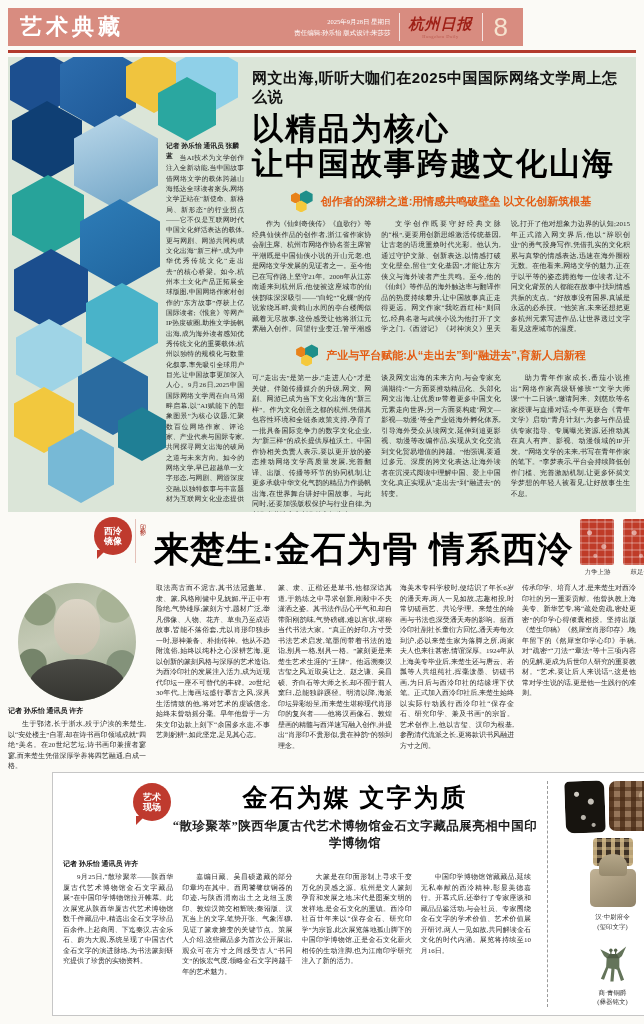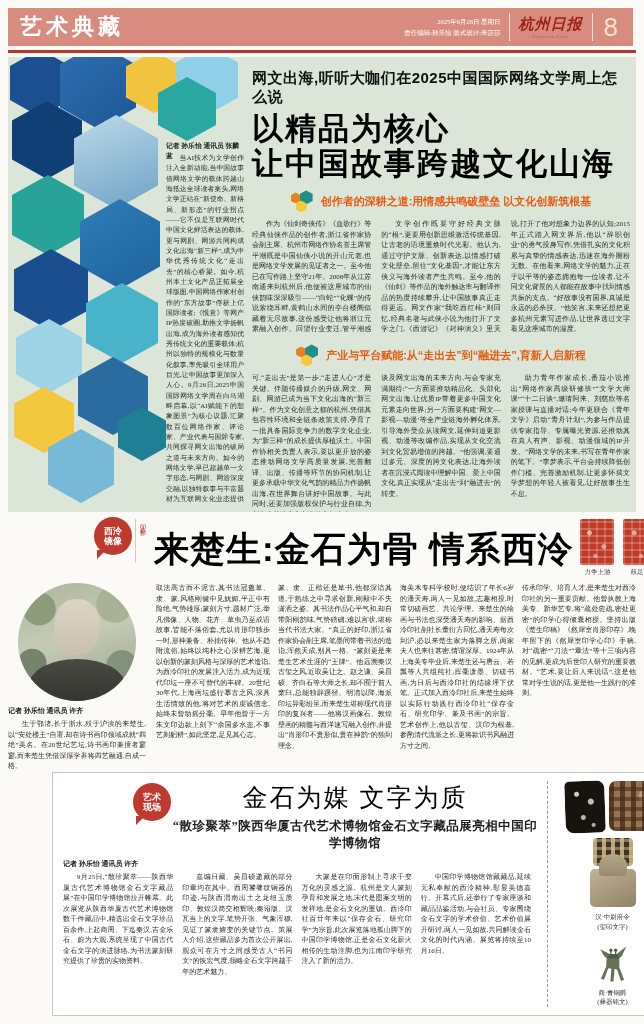--- a/index.html
+++ b/index.html
@@ -1,20 +1,20 @@
 <!DOCTYPE html>
 <html><head>
 <meta charset="utf-8">
 <style>
 *{margin:0;padding:0;box-sizing:border-box}
 body{background:#e8e8e8;font-family:"Liberation Serif",serif;}
 .page{position:relative;width:644px;height:1024px;background:#fbfaf6;overflow:hidden;margin:0 auto;}
 
 
-.masthead{position:absolute;left:8px;top:8px;width:625px;height:38px;background:#d88c80;display:flex;align-items:center;padding:0 12px;color:#fff;}
+.masthead{position:absolute;left:8px;top:8px;width:515px;height:38px;background:#d88c80;display:flex;align-items:center;padding:0 12px;color:#fff;}
 .m-title{font-family:"Liberation Sans",sans-serif;font-size:22px;font-weight:700;letter-spacing:4px;}
 .m-right{margin-left:auto;display:flex;align-items:center;gap:8px;}
 .m-date{text-align:right;font-size:6.5px;line-height:1.7;color:#fff;}
 .m-logo{border-left:1px solid rgba(255,255,255,.75);border-right:1px solid rgba(255,255,255,.75);padding:2px 9px;text-align:center;}
 .m-logo .cn{font-size:15px;font-weight:900;color:#9e1f16;letter-spacing:1px;font-style:italic;}
 .m-logo .en{font-size:4.5px;color:#b9584c;letter-spacing:.5px;}
 .m-page{font-size:26px;color:#f6e3cf;font-family:"Liberation Sans",sans-serif;padding:0 3px;}
 .rule{position:absolute;left:8px;top:50px;width:628px;height:3px;background:#b23a2c;}
 
 
@@ -53,21 +53,21 @@
 .f-by{font-size:7px;font-weight:700;color:#222;margin:5px 0 3px;text-align:left;}
 .f-col0 .fc{font-size:7px;line-height:1.5;text-align:justify;color:#2b2b2b;height:52px;overflow:hidden;text-indent:2em;}
 .f-cols{flex:1;display:flex;gap:8px;}
 .f-cols .c{flex:1;font-size:7px;line-height:1.5;text-align:justify;color:#2b2b2b;height:178px;overflow:hidden;}
 
 
 .expo{position:absolute;left:8px;top:772px;width:628px;height:244px;border:1px solid #c6c6c6;background:#fff;padding:8px 10px;margin-left:44px;}
 .e-head{display:flex;align-items:flex-start;margin-right:130px;}
 .e-head .badge{margin-left:70px;margin-top:2px;}
 .e-center{flex:1;text-align:center;}
-.e-title{font-family:"Liberation Sans",sans-serif;font-weight:400;font-size:25px;letter-spacing:2px;color:#000;}
+.e-title{font-family:"Liberation Sans",sans-serif;font-weight:700;font-size:25px;letter-spacing:2px;color:#000;}
 .e-sub{font-size:12.5px;font-weight:600;color:#1d1d1d;margin-top:4px;letter-spacing:.5px;}
 .e-by{font-size:7px;font-weight:700;color:#222;margin:7px 0 3px;}
 .e-cols{display:flex;gap:9px;width:468px;}
 .e-cols .c{flex:1;font-size:7px;line-height:1.5;text-align:justify;color:#2b2b2b;height:152px;overflow:hidden;text-indent:2em;}
 .e-rail{position:absolute;right:10px;top:8px;bottom:8px;width:122px;border-left:1px dashed #9a9a9a;padding-left:8px;display:flex;flex-direction:column;align-items:center;gap:5px;}
 .rail-row{display:flex;gap:4px;align-items:flex-start;}
 .rubbing{width:40px;height:52px;background:#17140f;border-radius:5px 8px 6px 9px;background-image:radial-gradient(circle at 30% 25%,rgba(240,235,225,.85) 0 2px,transparent 3px),radial-gradient(circle at 65% 40%,rgba(240,235,225,.8) 0 2.5px,transparent 3.5px),radial-gradient(circle at 45% 70%,rgba(240,235,225,.75) 0 2px,transparent 3px),radial-gradient(circle at 70% 85%,rgba(240,235,225,.7) 0 1.5px,transparent 2.5px);transform:rotate(-2deg);}
 .brownseal{width:52px;height:50px;border-radius:7px;background:#96765a;background-image:repeating-linear-gradient(90deg,rgba(70,40,18,.75) 0 5px,transparent 5px 11px),repeating-linear-gradient(0deg,rgba(70,40,18,.55) 0 4px,transparent 4px 10px),radial-gradient(circle at 70% 30%,rgba(255,235,200,.35) 0 6px,transparent 7px);box-shadow:inset 0 0 0 3px #a886666;}
 .stoneset{display:flex;flex-direction:column;align-items:center;gap:3px;}
 .stoneface{width:40px;height:28px;border-radius:4px;background:#3e3226;background-image:repeating-linear-gradient(90deg,rgba(215,190,140,.8) 0 4px,transparent 4px 9px),repeating-linear-gradient(0deg,rgba(215,190,140,.5) 0 3px,transparent 3px 8px);}
@@ -182,21 +182,21 @@
       </div>
     </div>
     <div class="f-body">
       <div class="f-col0">
         <div class="portrait"></div>
         <div class="f-by">记者 孙乐怡 通讯员 许齐</div>
         <div class="fc">生于鄂渚,长于浙水,殁于沪渎的来楚生,以“安处楼主”自署,却在诗书画印领域成就“四绝”美名。在20世纪艺坛,诗书画印兼擅者寥寥,而来楚生凭借深厚学养将四艺融通,自成一格。</div>
       </div>
       <div class="f-cols">
         <div class="c">取法高古而不泥古,其书法冠盖草、隶、篆,风格刚健中见妩媚,平正中有险绝,气势雄厚;篆刻方寸,题材广泛,举凡佛像、人物、花卉、草虫乃至成语故事,皆能不落俗套,尤以肖形印独步一时,形神兼备、朴拙传神。他从不趋附流俗,始终以纯朴之心深耕艺海,更以创新的篆刻风格与深厚的艺术造诣,为西泠印社的发展注入活力,成为近现代印坛一座不可替代的丰碑。20世纪30年代,上海画坛盛行摹古之风,深具生活情致的他,将对艺术的虔诚信念,始终未曾动摇分毫。早年他曾于一方朱文印边款上刻下“余国多水患,不事艺则躬耕”,如此坚定,足见其心志。</div>
-        <div class="c">篆、隶、正楷还是草书,他都深谙其道,于熟练之中寻求创新,刚毅中不失潇洒之姿。其书法作品心平气和,却自带阳刚韵味,气势磅礴,难以言状,堪称当代书法大家。“真正的好印,浙江省作家协会副主席,笔墨间带着书法的造诣,浑然天成,别具一格。”篆刻更是来楚生艺术生涯的“王牌”。他远溯秦汉古玺之风,近取吴让之、赵之谦、吴昌硕、齐白石等大师之长,却不囿于前人窠臼,总能独辟蹊径。明清以降,海派印坛异彩纷呈,而来楚生堪称现代肖形印的复兴者——他将汉画像石、敦煌壁画的精髓与西洋速写融入创作,并提出“肖形印不贵形似,贵在神韵”的独到理念。</div>
+        <div class="c">篆、隶、正楷还是草书,他都深谙其道,于熟练之中寻求创新,刚毅中不失潇洒之姿。其书法作品心平气和,却自带阳刚韵味,气势磅礴,难以言状,堪称当代书法大家。“真正的好印,方寸受书法艺术启发,笔墨间带着书法的造诣,别具一格,别具一格。”篆刻更是来楚生艺术生涯的“王牌”。他远溯秦汉古玺之风,近取吴让之、赵之谦、吴昌硕、齐白石等大师之长,却不囿于前人窠臼,总能独辟蹊径。明清以降,海派印坛异彩纷呈,而来楚生堪称现代肖形印的复兴者——他将汉画像石、敦煌壁画的精髓与西洋速写融入创作,并提出“肖形印不贵形似,贵在神韵”的独到理念。</div>
         <div class="c">海美木专科学校时,便结识了年长6岁的潘天寿,两人一见如故,志趣相投,时常切磋画艺、共论学理。来楚生的绘画与书法也深受潘天寿的影响。据西泠印社副社长童衍方回忆,潘天寿每次到沪,必以来楚生家为落脚之所,两家夫人也来往甚密,情谊深厚。1924年从上海美专毕业后,来楚生还与唐云、若瓢等人共组莼社,挥毫泼墨、切磋书画,为日后与西泠印社的结缘埋下伏笔。正式加入西泠印社后,来楚生始终以实际行动践行西泠印社“保存金石、研究印学、兼及书画”的宗旨。艺术创作上,他以古玺、汉印为根基,参酌清代流派之长,更将款识书风融进方寸之间。</div>
         <div class="c">传承印学、培育人才,是来楚生对西泠印社的另一重要贡献。他曾执教上海美专、新华艺专,将“疏处愈疏,密处更密”的印学心得倾囊相授。坚持出版《楚生印稿》《然犀室肖形印存》,晚年留下的《然犀室印学心印》手稿,对“疏密”“刀法”“章法”等十三项内容的见解,更成为后世印人研究的重要教材。“艺术,要让后人来说话”,这是他常对学生说的话,更是他一生践行的准则。</div>
       </div>
     </div>
   </div>
 
   <div class="expo">
     <div class="e-head">
       <div class="badge">
         <span>艺术</span>

